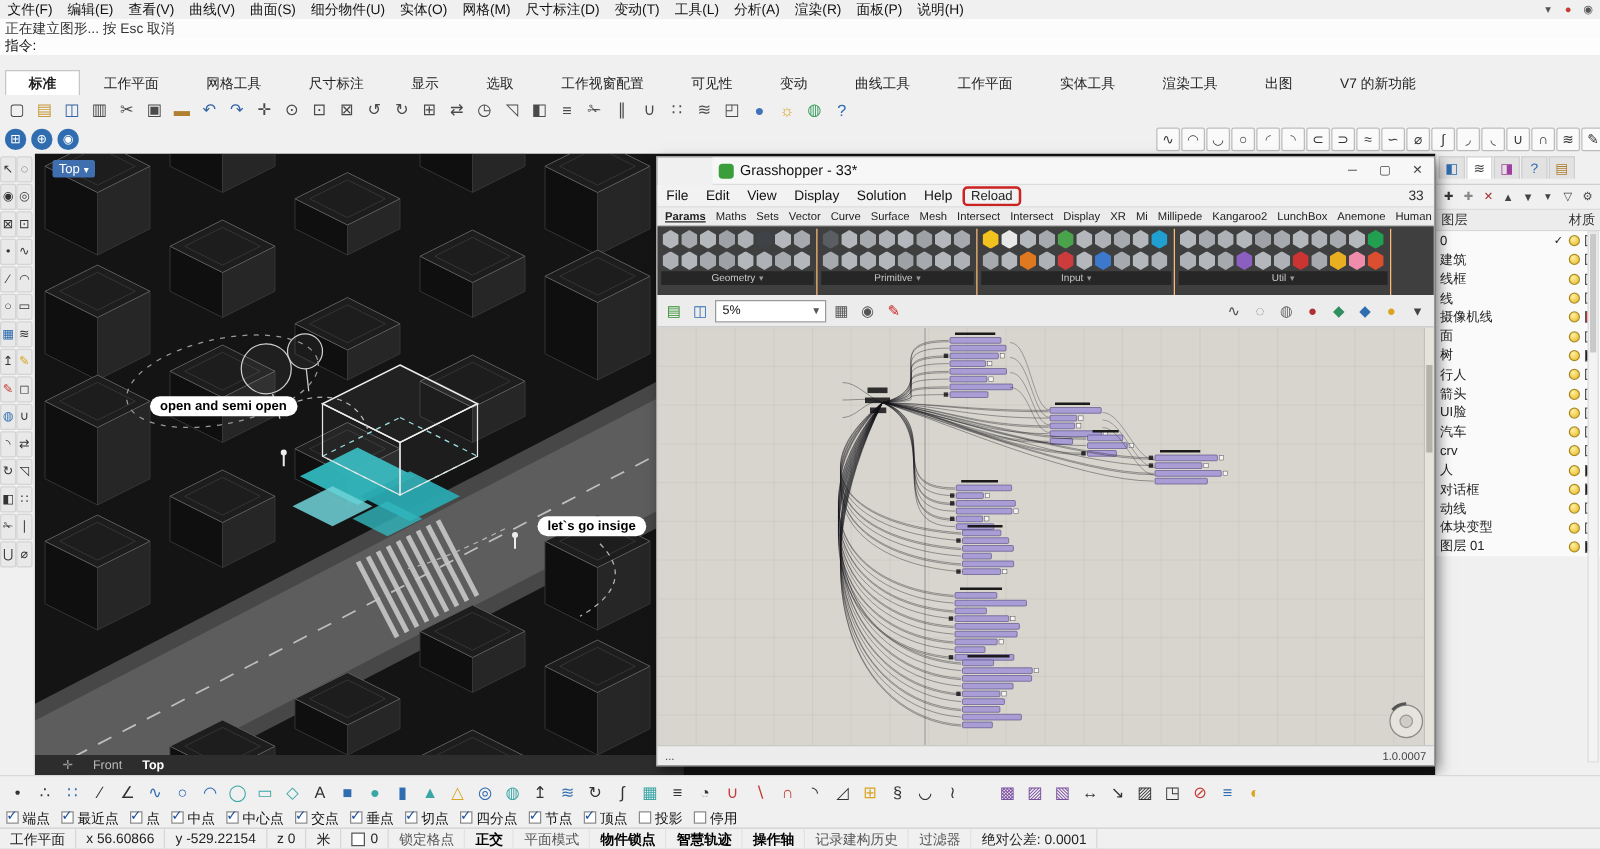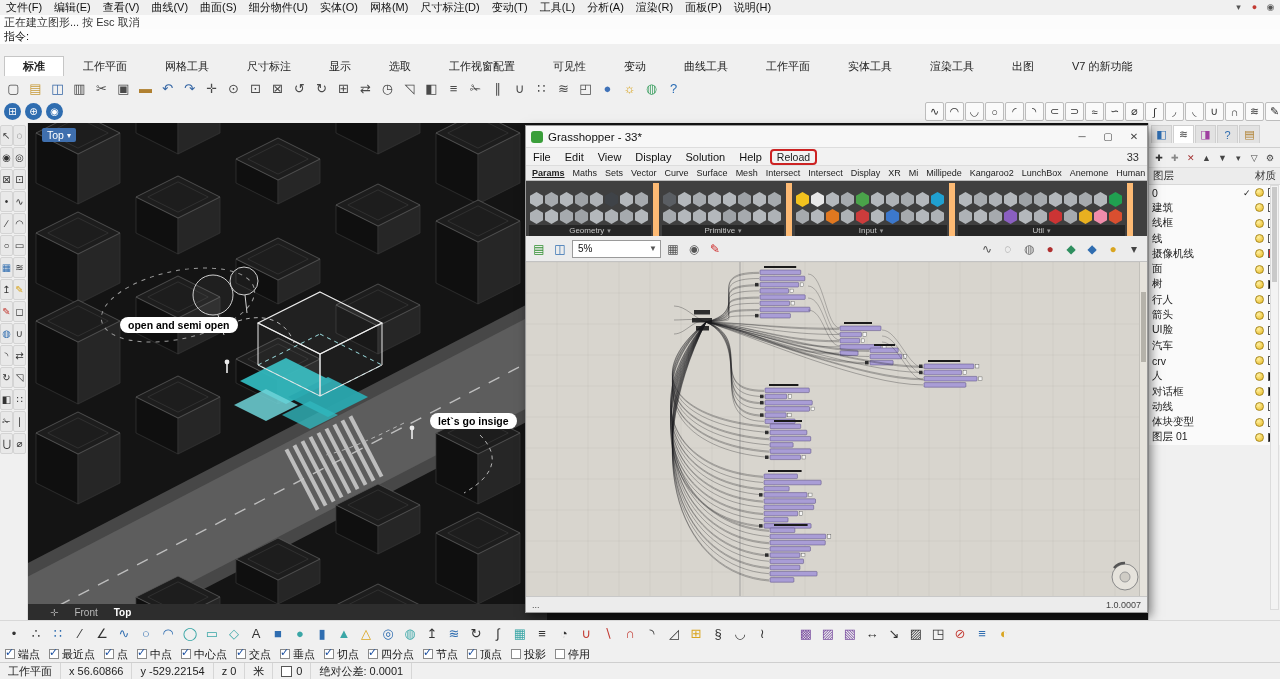--- a/index.html
+++ b/index.html
@@ -33,33 +33,33 @@
   .vp-label{position:absolute;left:14px;top:5px;background:#3f6fae;color:#fff;font-size:10.5px;padding:1px 5px;border-radius:2px;display:flex;gap:3px;align-items:center;}
   .vp-caret{font-size:8px;}
   .annotation{position:absolute;background:#ffffff;color:#000;font-size:10.5px;font-weight:bold;padding:2px 8px;border-radius:9px;white-space:nowrap;}
   .ann-open{left:92px;top:194px;}
   .ann-lets{left:378px;top:290px;margin-left:24px;}
   .vp-tabs{position:absolute;left:0;bottom:0;width:497px;height:16px;background:#2d2d2d;display:flex;align-items:center;gap:16px;padding-left:22px;color:#bbb;font-size:10px;}
   .vp-tab.active{color:#fff;font-weight:bold;}
   .vp-tabicon{color:#9a9a9a;font-size:10px;}
   
   .gh{left:525px;top:125px;width:623px;height:488px;background:#f0f0f0;border:1px solid #9a9a9a;box-shadow:3px 4px 10px rgba(0,0,0,0.5);box-sizing:border-box;display:flex;flex-direction:column;}
-  .gh-title{height:21px;background:#f7f7f7;display:flex;align-items:center;font-size:11.5px;padding-left:5px;border-bottom:1px solid #dddddd;flex:0 0 auto;}
+  .gh-title{height:21px;background:#f7f7f7;display:flex;align-items:center;font-size:11.5px;padding-left:5px;border-bottom:1px solid #dddddd;flex:0 0 auto;margin-left:44px;}
   .gh-appicon{width:12px;height:12px;background:#3a9e3a;border-radius:3px;margin-right:5px;}
   .gh-winbtns{margin-left:auto;display:flex;}
   .gh-winbtn{width:26px;height:19px;display:flex;align-items:center;justify-content:center;font-size:10px;color:#444;}
   .gh-menu{height:17px;display:flex;align-items:center;flex:0 0 auto;background:#f2f2f2;}
   .gh-menu-item{padding:0 7px;white-space:nowrap;}
   .gh-reload{border:2px solid #cc2222;border-radius:4px;padding:0 5px;margin-left:1px;font-size:10.5px;color:#222;}
   .gh-docnum{margin-left:auto;padding-right:8px;color:#333;}
   .gh-tabs{height:14px;background:#ececec;display:flex;align-items:center;font-size:9px;color:#222;border-top:1px solid #ddd;border-bottom:1px solid #bbb;flex:0 0 auto;padding-left:2px;}
   .gh-tab{padding:0 4px;white-space:nowrap;}
   .gh-tab.active{font-weight:bold;text-decoration:underline;}
   .gh-palette{height:55px;background:#3f3f3f;display:flex;flex:0 0 auto;padding:2px 2px 0 3px;box-sizing:border-box;}
-  .gh-group{display:flex;flex-direction:column;border-right:6px solid #fdba74;margin-right:3px;padding-right:2px;justify-content:flex-end;}
+  .gh-group{display:flex;flex-direction:column;border-right:1px solid #fdba74;margin-right:3px;padding-right:2px;}
   .gh-hexes{display:flex;flex-wrap:wrap;align-content:flex-start;height:34px;}
   .gw-g{width:122px;} .gw-i{width:152px;} .gw-u{width:167px;}
   .hex{width:13px;height:15px;margin:1px;clip-path:polygon(50% 0,100% 25%,100% 75%,50% 100%,0 75%,0 25%);}
   .gh-group-label{height:11px;background:#262626;color:#c8c8c8;font-size:8px;display:flex;align-items:center;justify-content:center;gap:3px;}
   .gh-group-label::after{content:"▾";font-size:7px;color:#999;}
   .gh-canvas-toolbar{height:25px;background:#ececec;border-bottom:1px solid #c2c2c2;display:flex;align-items:center;gap:3px;padding:0 4px;flex:0 0 auto;}
   .ghti{width:18px;height:18px;display:flex;align-items:center;justify-content:center;font-size:12px;}
   .gh-zoom{width:82px;height:16px;background:#fff;border:1px solid #9a9a9a;font-size:10px;display:flex;align-items:center;padding-left:5px;color:#111;}
   .gh-zoom-caret{margin-left:auto;font-size:8px;color:#555;padding-right:3px;}
   .gh-tb-right{margin-left:auto;display:flex;gap:3px;align-items:center;}
@@ -1107,16 +1107,27 @@
   <div class="statusbar abs">
     <span class="st-cell">工作平面</span>
     <span class="st-cell">x 56.60866</span>
     <span class="st-cell">y -529.22154</span>
     <span class="st-cell">z 0</span>
     <span class="st-cell">米</span>
     <span class="st-cell">
         <span class="st-swatch"></span>
         <span>0</span>
       </span>
+    <span style="display:flex">
+
+    <span class="st-toggle">锁定格点</span>
+        <span class="st-toggle on">正交</span>
+        <span class="st-toggle">平面模式</span>
+        <span class="st-toggle on">物件锁点</span>
+        <span class="st-toggle on">智慧轨迹</span>
+        <span class="st-toggle on">操作轴</span>
+        <span class="st-toggle">记录建构历史</span>
+        <span class="st-toggle">过滤器</span>
+      </span>
     <span class="st-cell">绝对公差: 0.0001</span>
   </div>
 
 </div>
 
 </body></html>

